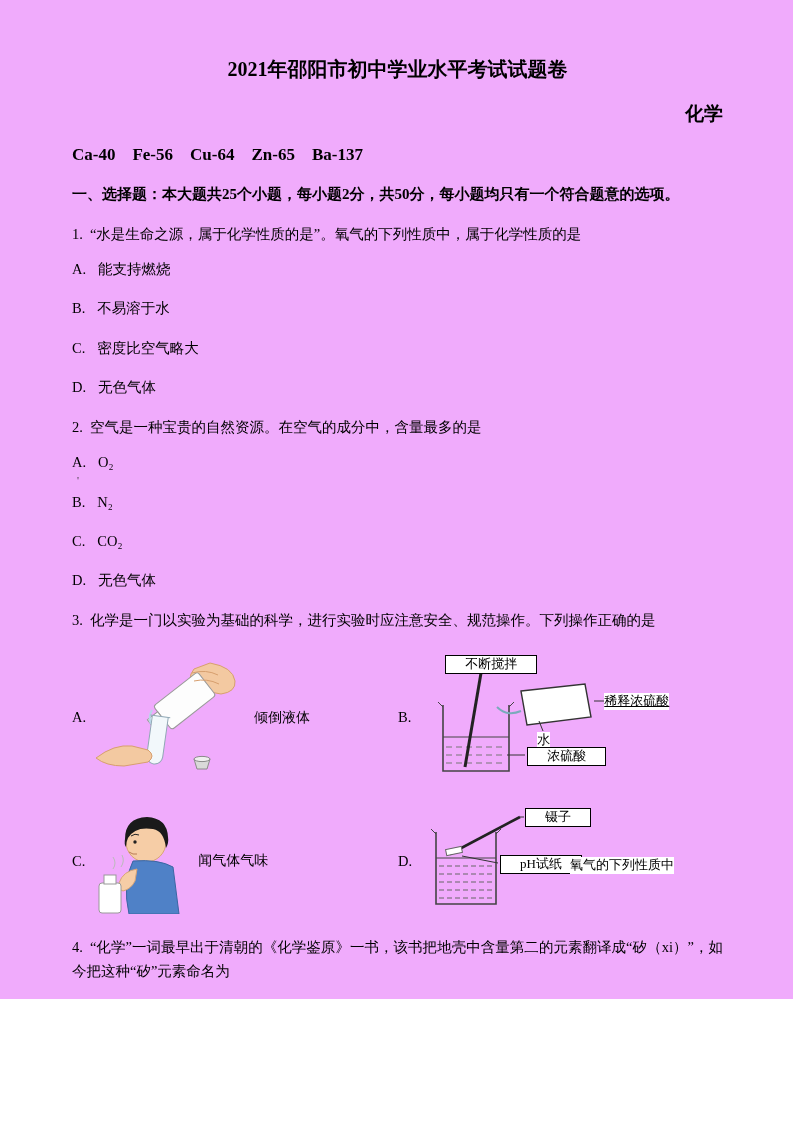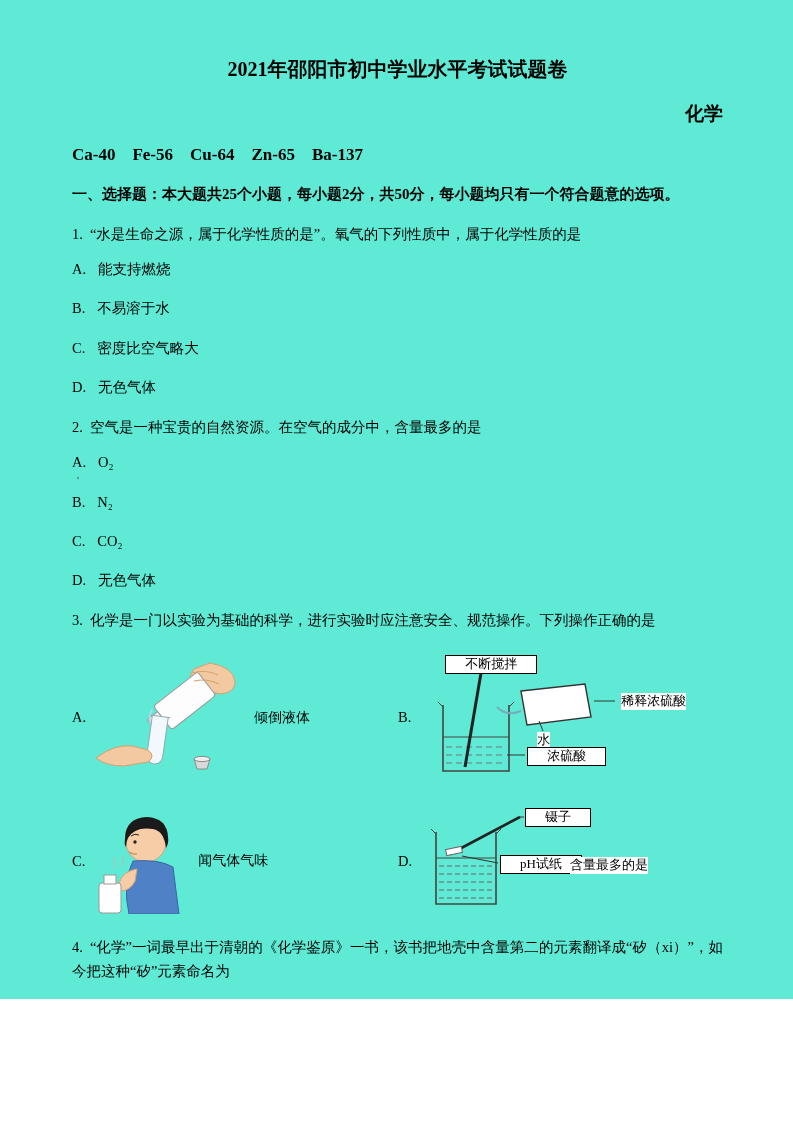--- a/index.html
+++ b/index.html
@@ -2,21 +2,21 @@
 <html><head>
 <meta charset="utf-8">
 <style>
   html, body { margin: 0; padding: 0; background: #ffffff; }
   .page {
     position: relative;
     width: 793px;
     height: 999px;
     box-sizing: border-box;
     padding: 56px 70px 0 72px;
-    background: #5eead4;
+    background: #f0abfc;
     color: #000;
     font-family: "Liberation Serif", "DejaVu Serif", serif;
     overflow: hidden;
   }
   .title {
     margin: 0 0 18px 0;
     text-align: center;
     font-size: 20px;
     font-weight: bold;
   }
@@ -178,21 +178,21 @@
               <line x1="27" y1="108" x2="87" y2="108" stroke-dasharray="6 4"></line>
             </g>
             <line x1="62" y1="18" x2="46" y2="112" stroke="#222" stroke-width="3"></line>
             <path d="M102 36 L166 29 L172 62 L108 70 Z" fill="#fff" stroke="#333" stroke-width="1.4"></path>
             <path d="M102 56 Q88 62 78 52" stroke="#7aaabb" stroke-width="2" fill="none"></path>
             <line x1="175" y1="46" x2="196" y2="46" stroke="#333"></line>
             <line x1="124" y1="76" x2="120" y2="66" stroke="#333"></line>
             <line x1="106" y1="100" x2="88" y2="100" stroke="#333"></line>
           </svg>
           <span class="ann boxed" style="left:26px; top:0px;">不断搅拌</span>
-          <span class="ann" style="left:202px; top:38px;">稀释浓硫酸</span>
+          <span class="ann" style="left:185px; top:38px;text-decoration:underline;">稀释浓硫酸</span>
           <span class="ann" style="left:118px; top:77px;">水</span>
           <span class="ann boxed" style="left:108px; top:92px;">浓硫酸</span>
         </div>
       </div>
 
       <div class="fig-cell">
         <span class="opt-label">C.</span>
         <div class="fig">
           <svg width="95" height="105" viewBox="0 0 95 105">
             <circle cx="53" cy="33" r="20" fill="#f6cda6" stroke="#d9a577"></circle>
@@ -224,21 +224,21 @@
               <line x1="19" y1="84" x2="73" y2="84" stroke-dasharray="5 3"></line>
               <line x1="19" y1="92" x2="73" y2="92" stroke-dasharray="5 3"></line>
             </g>
             <line x1="30" y1="48" x2="100" y2="11" stroke="#222" stroke-width="2.6"></line>
             <rect x="26" y="42" width="16" height="6" fill="#fff" stroke="#666" transform="rotate(-12 34 45)"></rect>
             <line x1="100" y1="11" x2="104" y2="11" stroke="#333"></line>
             <line x1="42" y1="50" x2="78" y2="57" stroke="#333"></line>
           </svg>
           <span class="ann boxed" style="left:105px; top:2px;">镊子</span>
           <span class="ann boxed" style="left:80px; top:49px;">pH试纸</span>
-          <span class="ann" style="left:150px; top:51px;">含量最多的是</span>
+          <span class="ann" style="left:150px; top:51px;">氧气的下列性质中</span>
         </div>
       </div>
 
     </div>
   </div>
 
   <div>
     <p class="stem">
       <span class="qnum">4.</span><span>“化学”一词最早出于清朝的《化学鉴原》一书，该书把地壳中含量第二的元素翻译成“矽（xi）”，如今把这种“矽”元素命名为</span>
     </p>

